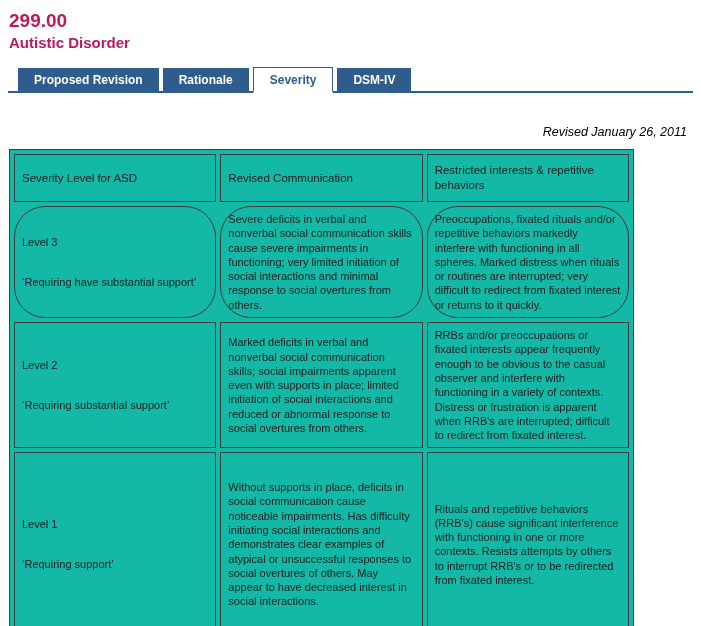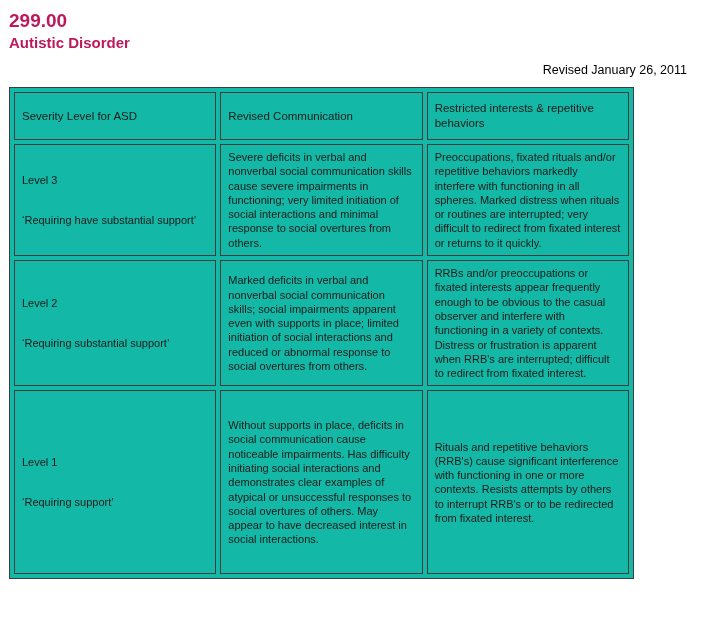--- a/index.html
+++ b/index.html
@@ -39,22 +39,23 @@
   .tab.active {
     background: #ffffff;
     color: #2E5C8C;
     border: 1px solid #2E5C8C;
     border-bottom: 2px solid #ffffff;
     margin-bottom: -2px;
   }
 
   
   .revised-note {
-    margin: 12px 6px 0 0;
+    margin: 32px 6px 0 0;
     text-align: right;
+    font-style: italic;
     font-size: 12.5px;
     color: #000000;
   }
 
   
   .severity-table {
     margin: 10px 0 0 1px;
     width: 625px;
     border: 1px solid #3d3d3d;
     border-collapse: separate;
@@ -65,35 +66,41 @@
     border: 1px solid #3d3d3d;
     padding: 5px 7px;
     font-size: 11px;
     font-weight: normal;
     text-align: left;
     vertical-align: middle;
     line-height: 1.3;
     width: 33.33%;
   }
   .severity-table th.hdr { height: 48px; vertical-align: middle; font-size: 11.5px; }
-  .row-l3 td { height: 96px; }
+  .row-l3 td { height: 96px; border-radius: 31px; }
   .row-l2 td { height: 112px; }
   .row-l1 td { height: 184px; }
   .level-label { margin-bottom: 26px; }
   .support-label { }
 </style>
 </head>
 <body>
 
 <div class="page">
 
   <div class="heading code-heading">299.00</div>
 
   <div class="heading title-heading">Autistic Disorder</div>
 
+  <div class="tabbar">
+    <div class="tab">Proposed Revision</div>
+    <div class="tab">Rationale</div>
+    <div class="tab active">Severity</div>
+    <div class="tab">DSM-IV</div>
+  </div>
 
   <div class="revised-note">Revised January 26, 2011</div>
 
   <table class="severity-table">
     <tbody>
         <tr>
       <th class="hdr">Severity Level for ASD</th>
       <th class="hdr">Revised Communication</th>
       <th class="hdr">Restricted interests &amp; repetitive behaviors</th>
     </tr>

